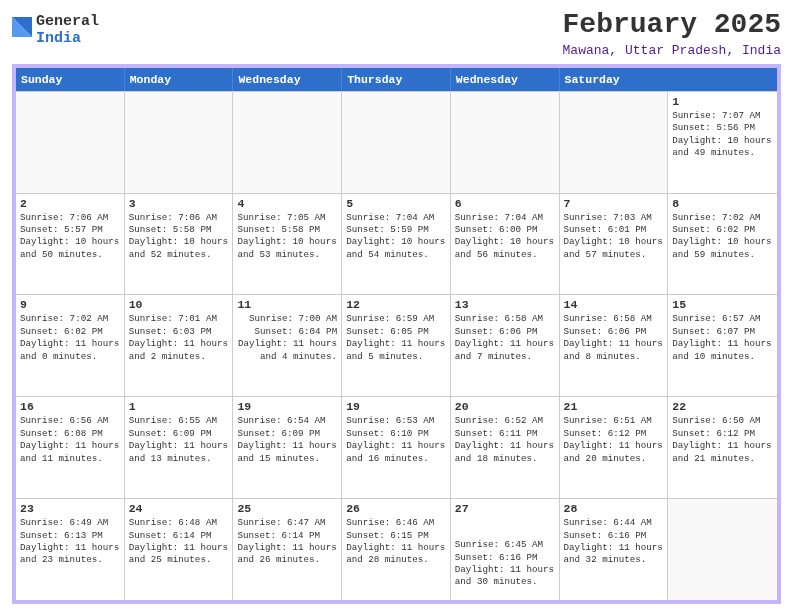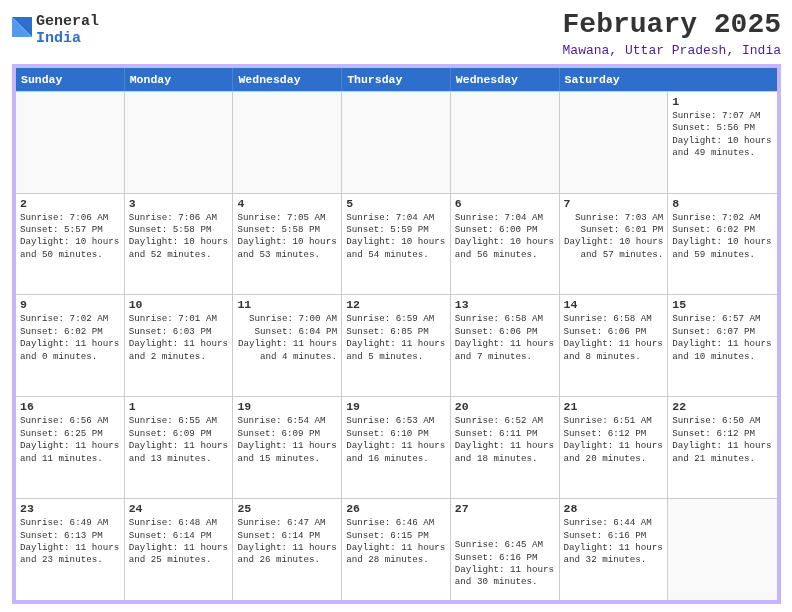--- a/index.html
+++ b/index.html
@@ -178,21 +178,21 @@
           </div>
           <div class="cal-cell">
             <span class="day-num">6</span>
             <div class="day-info" style="white-space: pre-line;">Sunrise: 7:04 AM
 Sunset: 6:00 PM
 Daylight: 10 hours
 and 56 minutes.</div>
           </div>
           <div class="cal-cell">
             <span class="day-num">7</span>
-            <div class="day-info" style="white-space: pre-line; text-align: right;">Sunrise: 7:03 AM
+            <div class="day-info" style="white-space: pre-line;">Sunrise: 7:03 AM
 Sunset: 6:01 PM
 Daylight: 10 hours
 and 57 minutes.</div>
           </div>
           <div class="cal-cell">
             <span class="day-num">8</span>
             <div class="day-info" style="white-space: pre-line;">Sunrise: 7:02 AM
 Sunset: 6:02 PM
 Daylight: 10 hours
 and 59 minutes.</div>
@@ -246,21 +246,21 @@
             <div class="day-info" style="white-space: pre-line;">Sunrise: 6:57 AM
 Sunset: 6:07 PM
 Daylight: 11 hours
 and 10 minutes.</div>
           </div>
         </div>
         <div class="cal-row">
           <div class="cal-cell">
             <span class="day-num">16</span>
             <div class="day-info" style="white-space: pre-line;">Sunrise: 6:56 AM
-Sunset: 6:25 PM
+Sunset: 6:08 PM
 Daylight: 11 hours
 and 11 minutes.</div>
           </div>
           <div class="cal-cell">
             <span class="day-num">1</span>
             <div class="day-info" style="white-space: pre-line;">Sunrise: 6:55 AM
 Sunset: 6:09 PM
 Daylight: 11 hours
 and 13 minutes.</div>
           </div>

